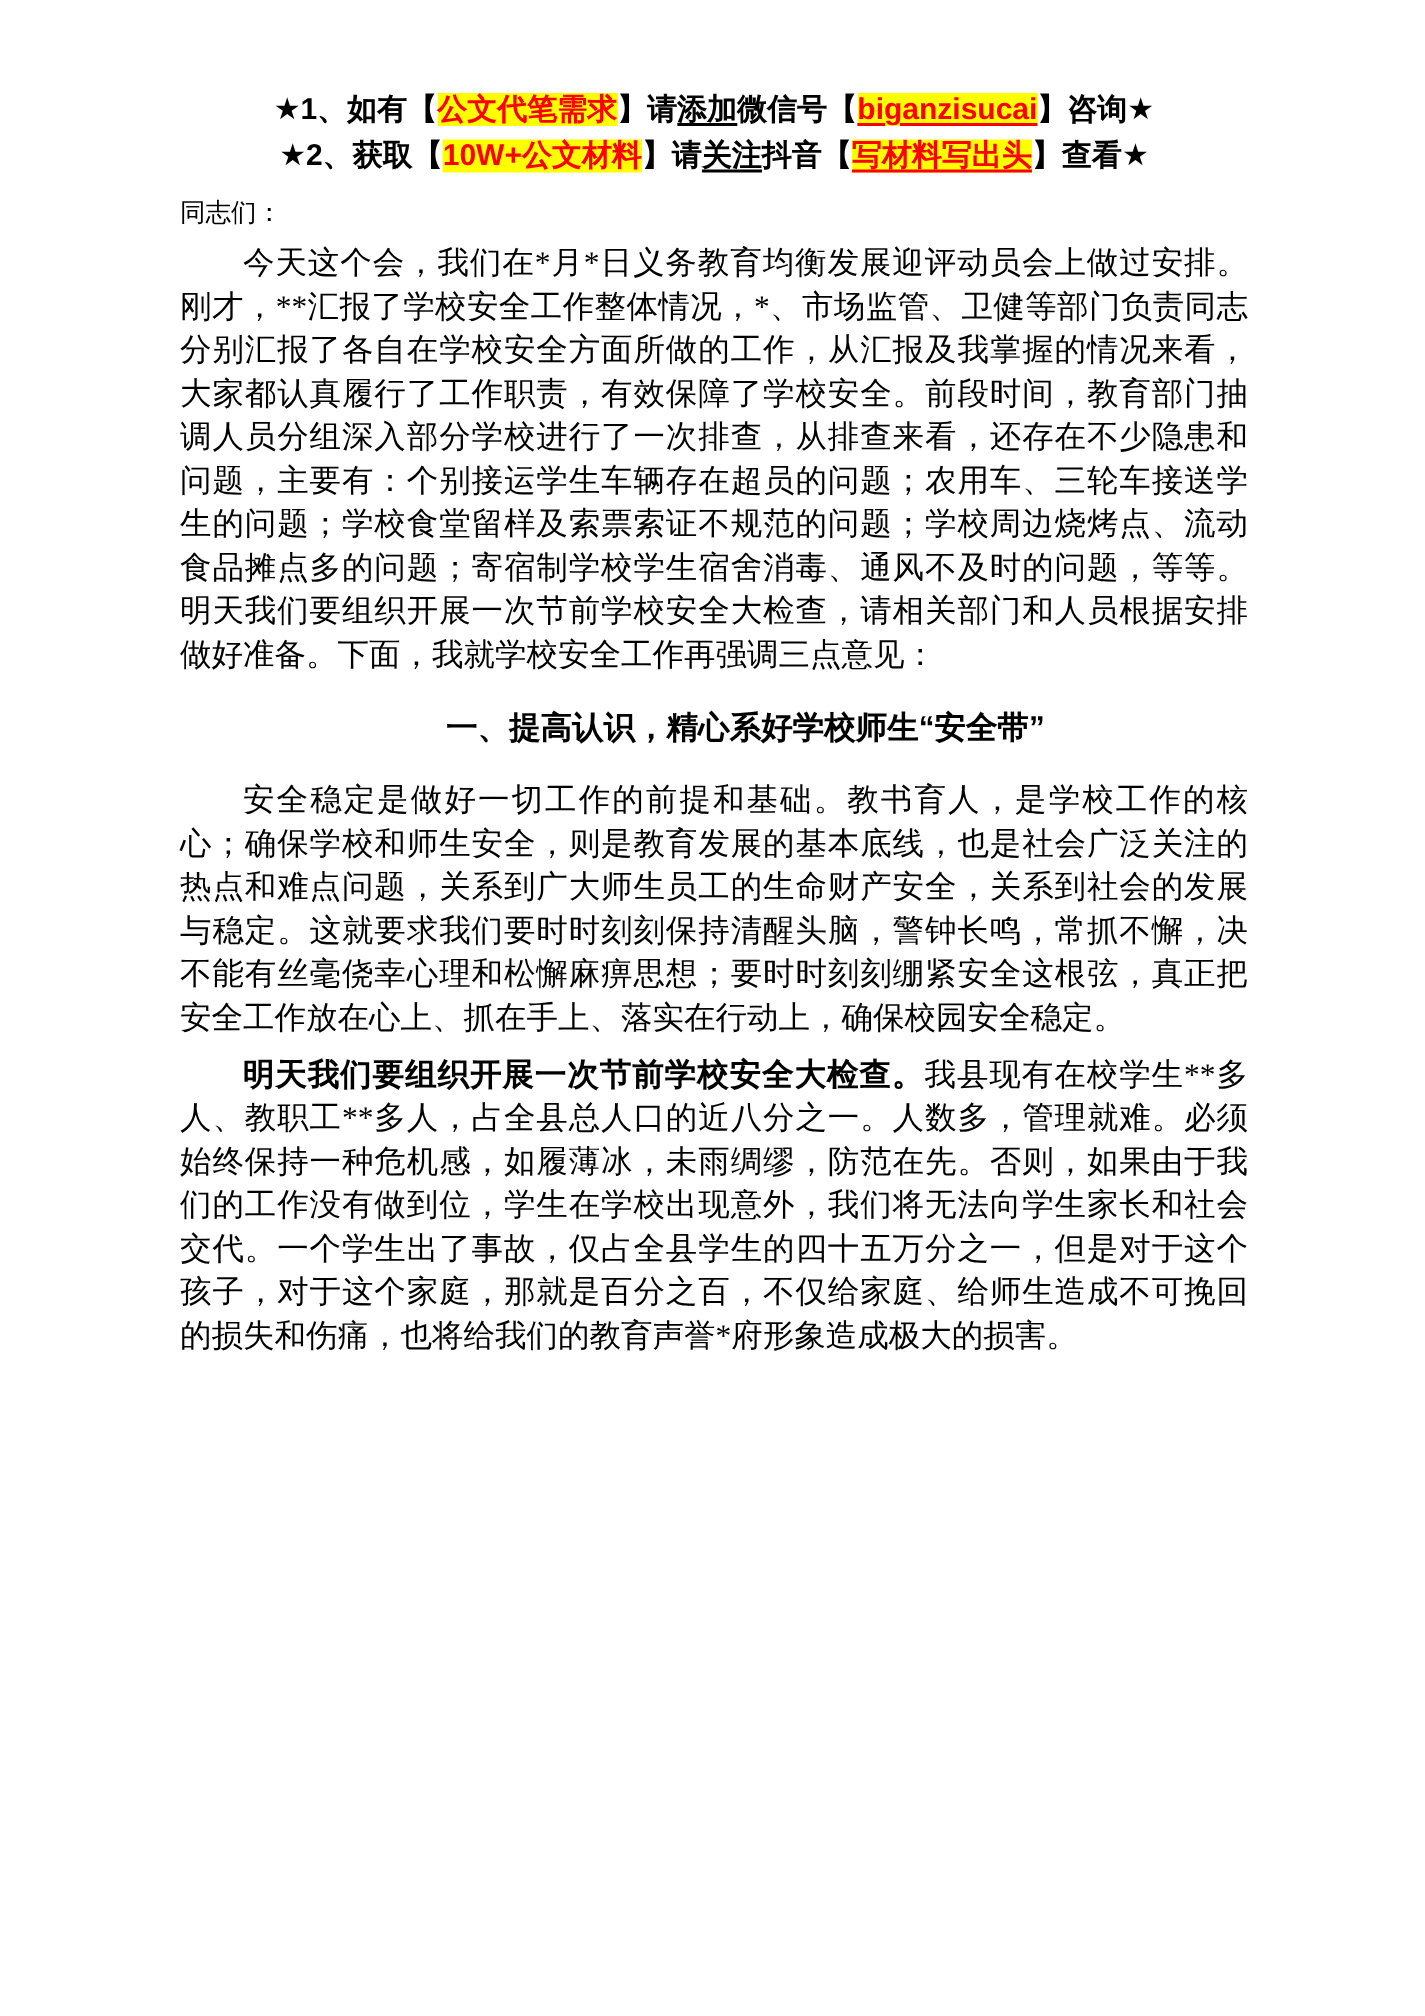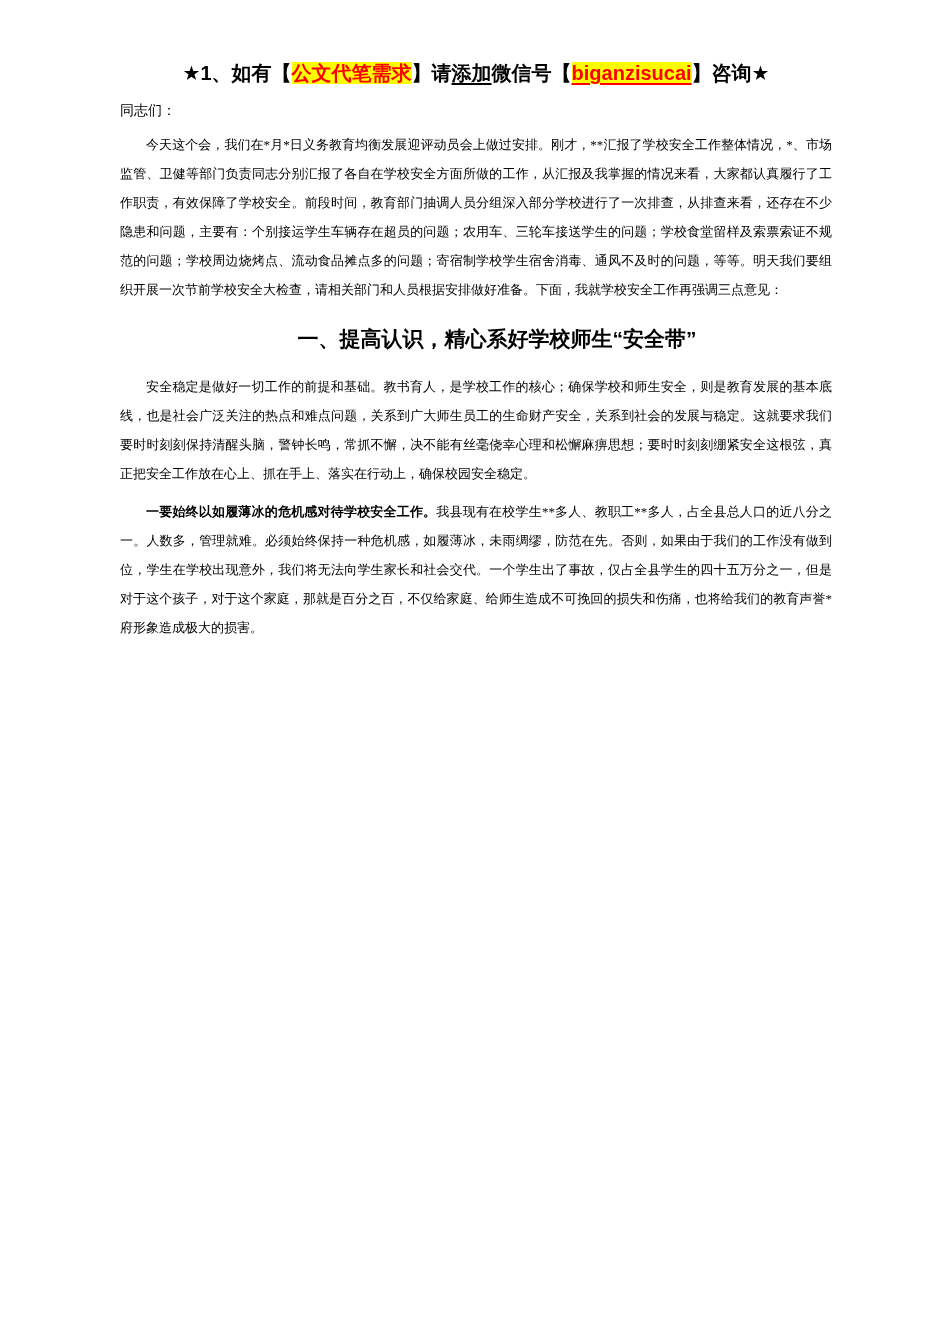--- a/index.html
+++ b/index.html
@@ -19,26 +19,26 @@
     font-family: "Liberation Sans", "DejaVu Sans", sans-serif;
     font-weight: 700;
     font-size: 20px;
     line-height: 31px;
     color: #000000;
   }
   .promo-line { margin: 0; white-space: nowrap; }
   .promo .hl { color: #ff0000; background: #ffff00; }
   .promo .u  { text-decoration: underline; text-underline-offset: 3px; }
   .salutation {
-    font-size: 14px;
+    font-size: 17px;
     line-height: 29px;
     margin: 7px 0 0 0;
   }
   .para {
-    font-size: 13px;
+    font-size: 21px;
     line-height: 29px;
     text-align: justify;
     text-indent: 2em;
     margin: 5px 0 9px 0;
   }
   .heading {
     font-family: "Liberation Sans", "DejaVu Sans", sans-serif;
     font-weight: 700;
     font-size: 21px;
     line-height: 29px;
@@ -51,27 +51,28 @@
     font-weight: 700;
   }
 </style>
 </head>
 <body>
 
 <div class="page">
 
   <div class="promo">
     <p class="promo-line"><span>★1、如有【</span><span class="hl">公文代笔需求</span><span>】请</span><span class="u">添加</span><span>微信号【</span><span class="hl u">biganzisucai</span><span>】咨询★</span></p>
+    <p class="promo-line"><span>★2、获取【</span><span class="hl">10W+公文材料</span><span>】请</span><span class="u">关注</span><span>抖音【</span><span class="hl u">写材料写出头</span><span>】查看★</span></p>
   </div>
 
   <p class="salutation">同志们：</p>
 
   <p class="para">今天这个会，我们在*月*日义务教育均衡发展迎评动员会上做过安排。刚才，**汇报了学校安全工作整体情况，*、市场监管、卫健等部门负责同志分别汇报了各自在学校安全方面所做的工作，从汇报及我掌握的情况来看，大家都认真履行了工作职责，有效保障了学校安全。前段时间，教育部门抽调人员分组深入部分学校进行了一次排查，从排查来看，还存在不少隐患和问题，主要有：个别接运学生车辆存在超员的问题；农用车、三轮车接送学生的问题；学校食堂留样及索票索证不规范的问题；学校周边烧烤点、流动食品摊点多的问题；寄宿制学校学生宿舍消毒、通风不及时的问题，等等。明天我们要组织开展一次节前学校安全大检查，请相关部门和人员根据安排做好准备。下面，我就学校安全工作再强调三点意见：</p>
 
   <h2 class="heading">一、提高认识，精心系好学校师生“安全带”</h2>
 
   <p class="para">安全稳定是做好一切工作的前提和基础。教书育人，是学校工作的核心；确保学校和师生安全，则是教育发展的基本底线，也是社会广泛关注的热点和难点问题，关系到广大师生员工的生命财产安全，关系到社会的发展与稳定。这就要求我们要时时刻刻保持清醒头脑，警钟长鸣，常抓不懈，决不能有丝毫侥幸心理和松懈麻痹思想；要时时刻刻绷紧安全这根弦，真正把安全工作放在心上、抓在手上、落实在行动上，确保校园安全稳定。</p>
 
-  <p class="para"><span class="lead">一要始终以如履薄冰的危机感对待学校安全工作。</span><span>我县现有在校学生**多人、教职工**多人，占全县总人口的近八分之一。人数多，管理就难。必须始终保持一种危机感，如履薄冰，未雨绸缪，防范在先。否则，如果由于我们的工作没有做到位，学生在学校出现意外，我们将无法向学生家长和社会交代。一个学生出了事故，仅占全县学生的四十五万分之一，但是对于这个孩子，对于这个家庭，那就是百分之百，不仅给家庭、给师生造成不可挽回的损失和伤痛，也将给我们的教育声誉*府形象造成极大的损害。</span></p>
+  <p class="para"><span class="lead">明天我们要组织开展一次节前学校安全大检查。</span><span>我县现有在校学生**多人、教职工**多人，占全县总人口的近八分之一。人数多，管理就难。必须始终保持一种危机感，如履薄冰，未雨绸缪，防范在先。否则，如果由于我们的工作没有做到位，学生在学校出现意外，我们将无法向学生家长和社会交代。一个学生出了事故，仅占全县学生的四十五万分之一，但是对于这个孩子，对于这个家庭，那就是百分之百，不仅给家庭、给师生造成不可挽回的损失和伤痛，也将给我们的教育声誉*府形象造成极大的损害。</span></p>
 
 
 
 </div>
 
 </body></html>

